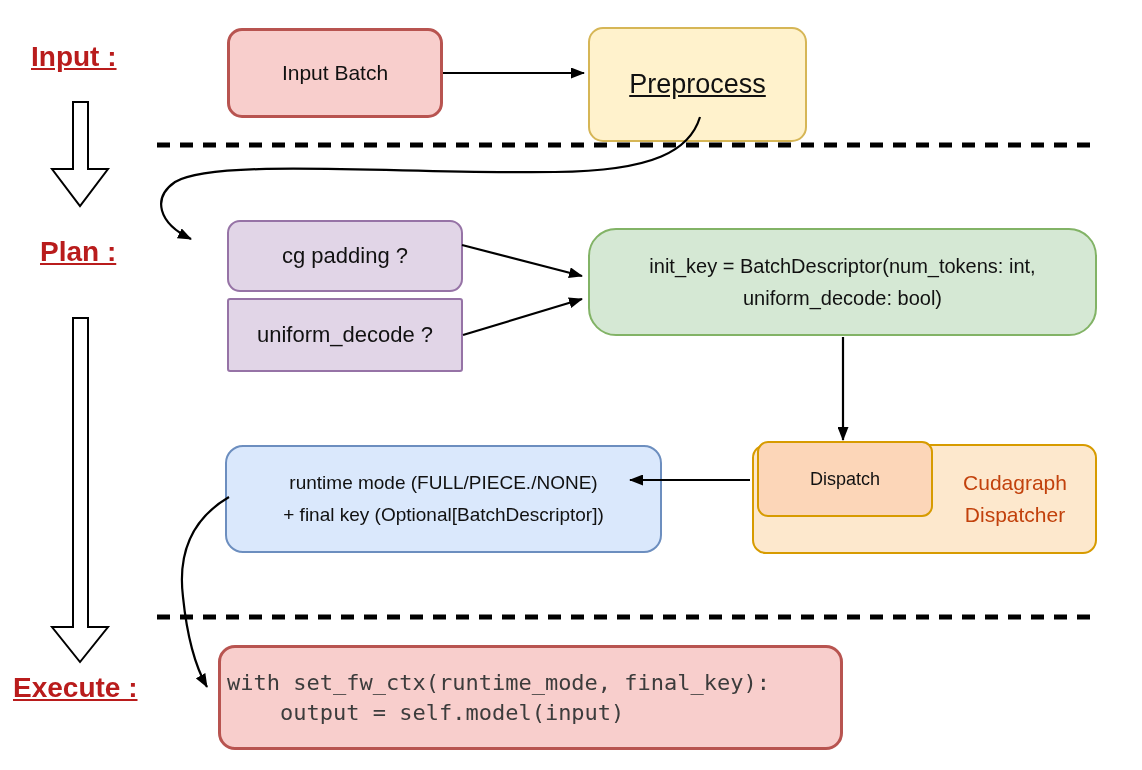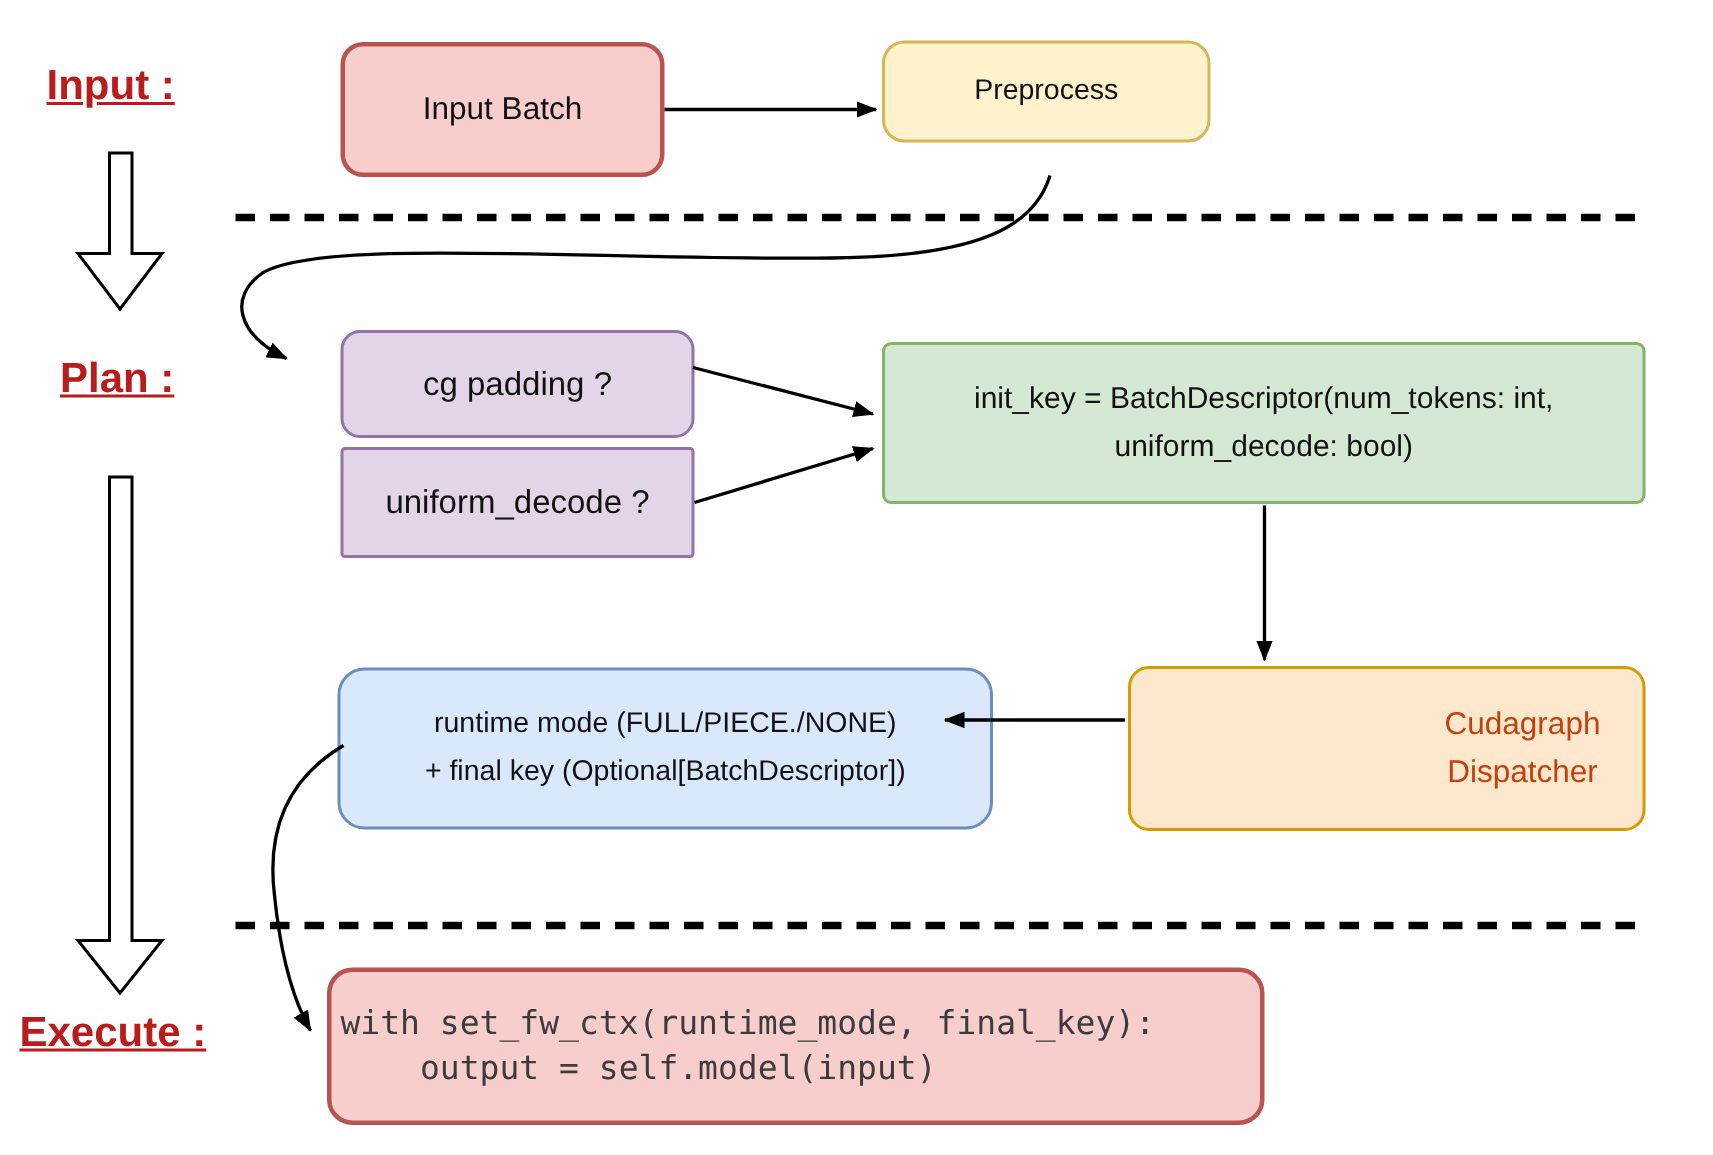--- a/index.html
+++ b/index.html
@@ -25,38 +25,39 @@
     color:#111;
     border-radius:15px;
   }
   .node .ln{display:block;white-space:pre;}
   .node-input-batch{
     left:227px;top:28px;width:216px;height:90px;
     background:var(--red-fill);border:3px solid var(--red-stroke);
     font-size:21px;
   }
   .node-preprocess{
-    left:588px;top:27px;width:219px;height:68px;
+    left:588px;top:27px;width:219px;height:115px;
     background:var(--yellow-fill);border:2px solid var(--yellow-stroke);
-    font-size:19px;
+    font-size:27px;
+    text-decoration:underline;
   }
   .node-cg-padding{
     left:227px;top:220px;width:236px;height:72px;
     background:var(--purple-fill);border:2px solid var(--purple-stroke);
     font-size:22px;border-radius:13px;
   }
   .node-uniform-decode{
     left:227px;top:298px;width:236px;height:74px;
     background:var(--purple-fill);border:2px solid var(--purple-stroke);
     font-size:22px;border-radius:3px;
   }
   .node-init-key{
     left:588px;top:228px;width:509px;height:108px;
     background:var(--green-fill);border:2px solid var(--green-stroke);
-    font-size:20px;line-height:32px;border-radius:6px;
+    font-size:20px;line-height:32px;border-radius:28px;
   }
   .node-runtime{
     left:225px;top:445px;width:437px;height:108px;
     background:var(--blue-fill);border:2px solid var(--blue-stroke);
     font-size:19px;line-height:32px;border-radius:18px;
   }
   .node-dispatcher-outer{
     left:752px;top:444px;width:345px;height:110px;
     background:var(--orange-outer-fill);border:2px solid var(--orange-stroke);
     border-radius:14px;
@@ -147,19 +148,22 @@
     <span class="ln">+ final key (Optional[BatchDescriptor])</span>
   </div>
 
   <div class="node node-dispatcher-outer">
     <div class="dispatcher-caption">
       <span class="ln">Cudagraph</span>
       <span class="ln">Dispatcher</span>
     </div>
   </div>
 
+  <div class="node node-dispatch-inner">
+    <span class="ln">Dispatch</span>
+  </div>
 
   <div class="node node-execute-code">
     <span class="ln">with set_fw_ctx(runtime_mode, final_key):</span>
     <span class="ln">    output = self.model(input)</span>
   </div>
 
 </div>
 
 </body></html>

